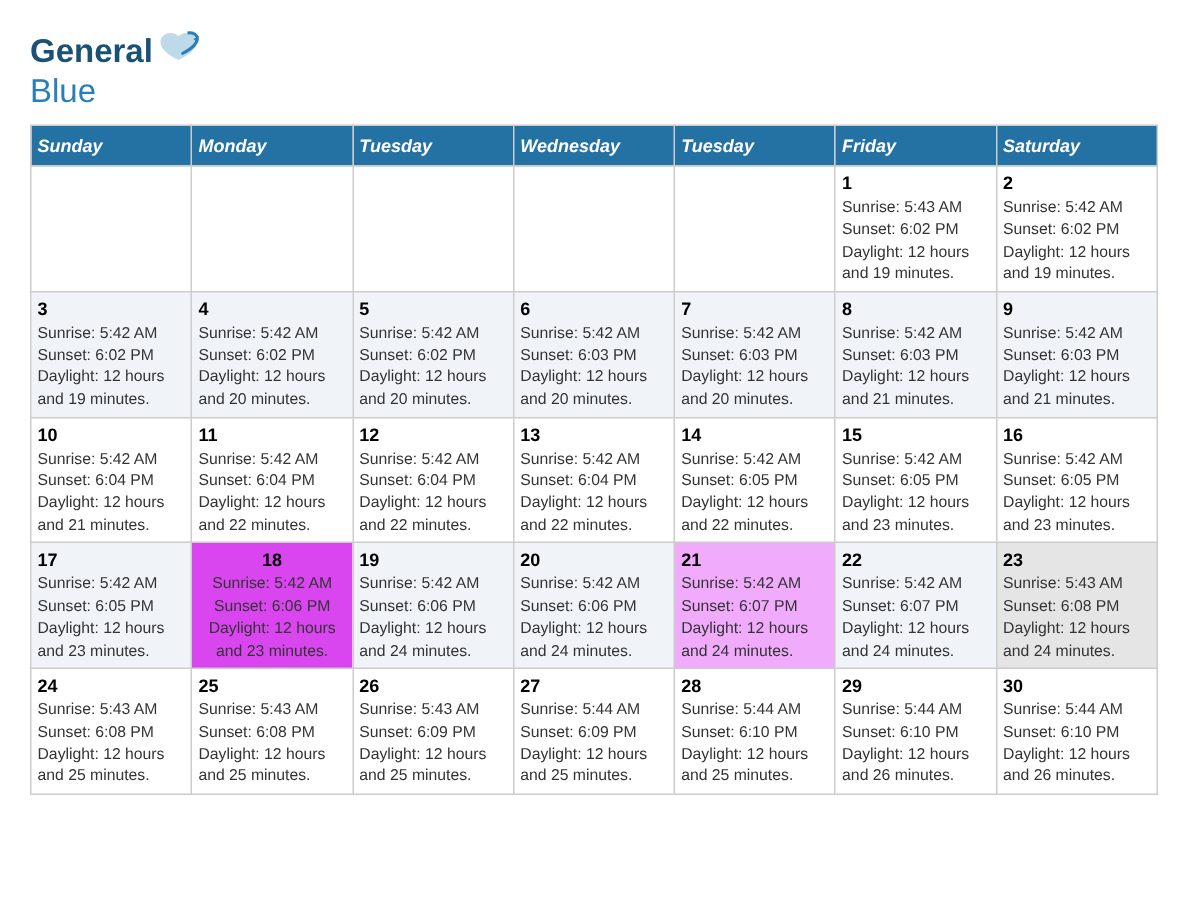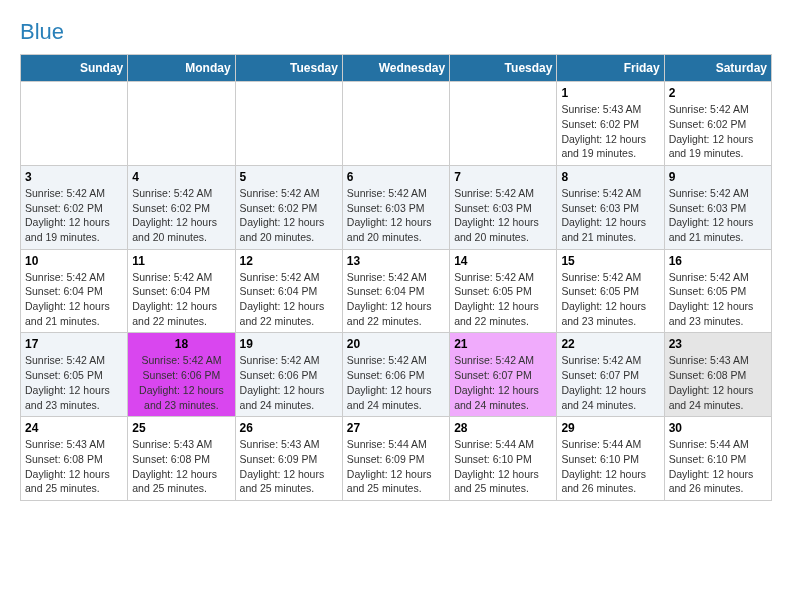--- a/index.html
+++ b/index.html
@@ -41,23 +41,24 @@
     }
     .calendar {
       width: 100%;
       border-collapse: collapse;
       font-size: 11px;
     }
     .calendar th {
       background-color: #2471a3;
       color: #fff;
       padding: 6px 4px;
-      text-align: right;
+      text-align: left;
       font-size: 12px;
       border: 1px solid #ccc;
+      font-style: italic;
     }
     .calendar td {
       border: 1px solid #ccc;
       vertical-align: top;
       padding: 4px;
       width: 107px;
       min-height: 80px;
       background: #fff;
     }
     .calendar tr:nth-child(even) td {
@@ -83,20 +84,30 @@
     .empty-cell {
       background: #fff !important;
     }
   </style>
 </head>
 <body>
 
 <div class="header">
   <div class="logo">
     <div>
+      <div style="display:flex;align-items:center;">
+        <span class="logo-text">General</span>
+        <span style="margin-left:3px;display:inline-block;">
+          <svg width="28" height="24" viewBox="0 0 28 24">
+            <path d="M14 4 C18 0, 26 2, 26 8 C26 14, 18 18, 14 20 C10 18, 2 14, 2 8 C2 2, 10 0, 14 4Z" fill="#2980b9" opacity="0.3"></path>
+            <path d="M20 2 C24 1, 28 4, 26 8 C24 12, 20 14, 16 16" fill="none" stroke="#2980b9" stroke-width="2"></path>
+            <path d="M24 6 L28 4 L26 8" fill="#2980b9"></path>
+          </svg>
+        </span>
+      </div>
       <div class="logo-text" style="color:#2980b9;font-size:22px;font-weight:normal;">Blue</div>
     </div>
   </div>
 </div>
 
 <table class="calendar">
   <thead>
     <tr id="days-header">
     <th>Sunday</th>
         <th>Monday</th>

